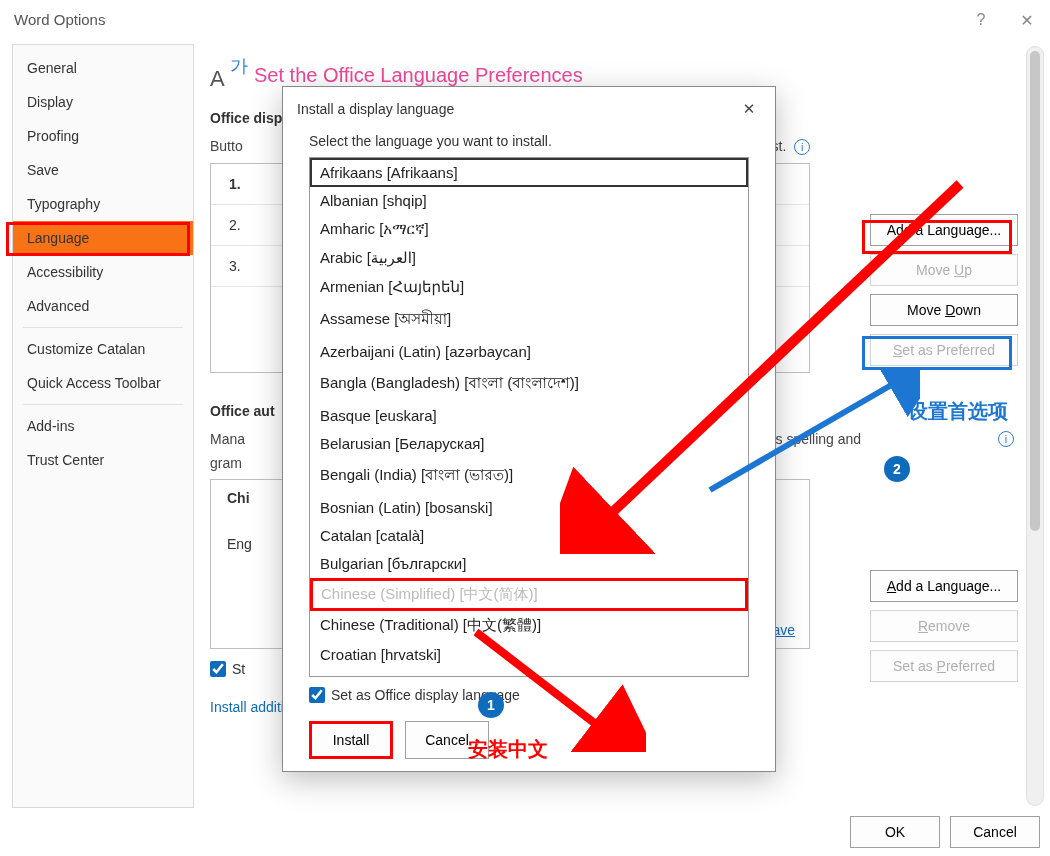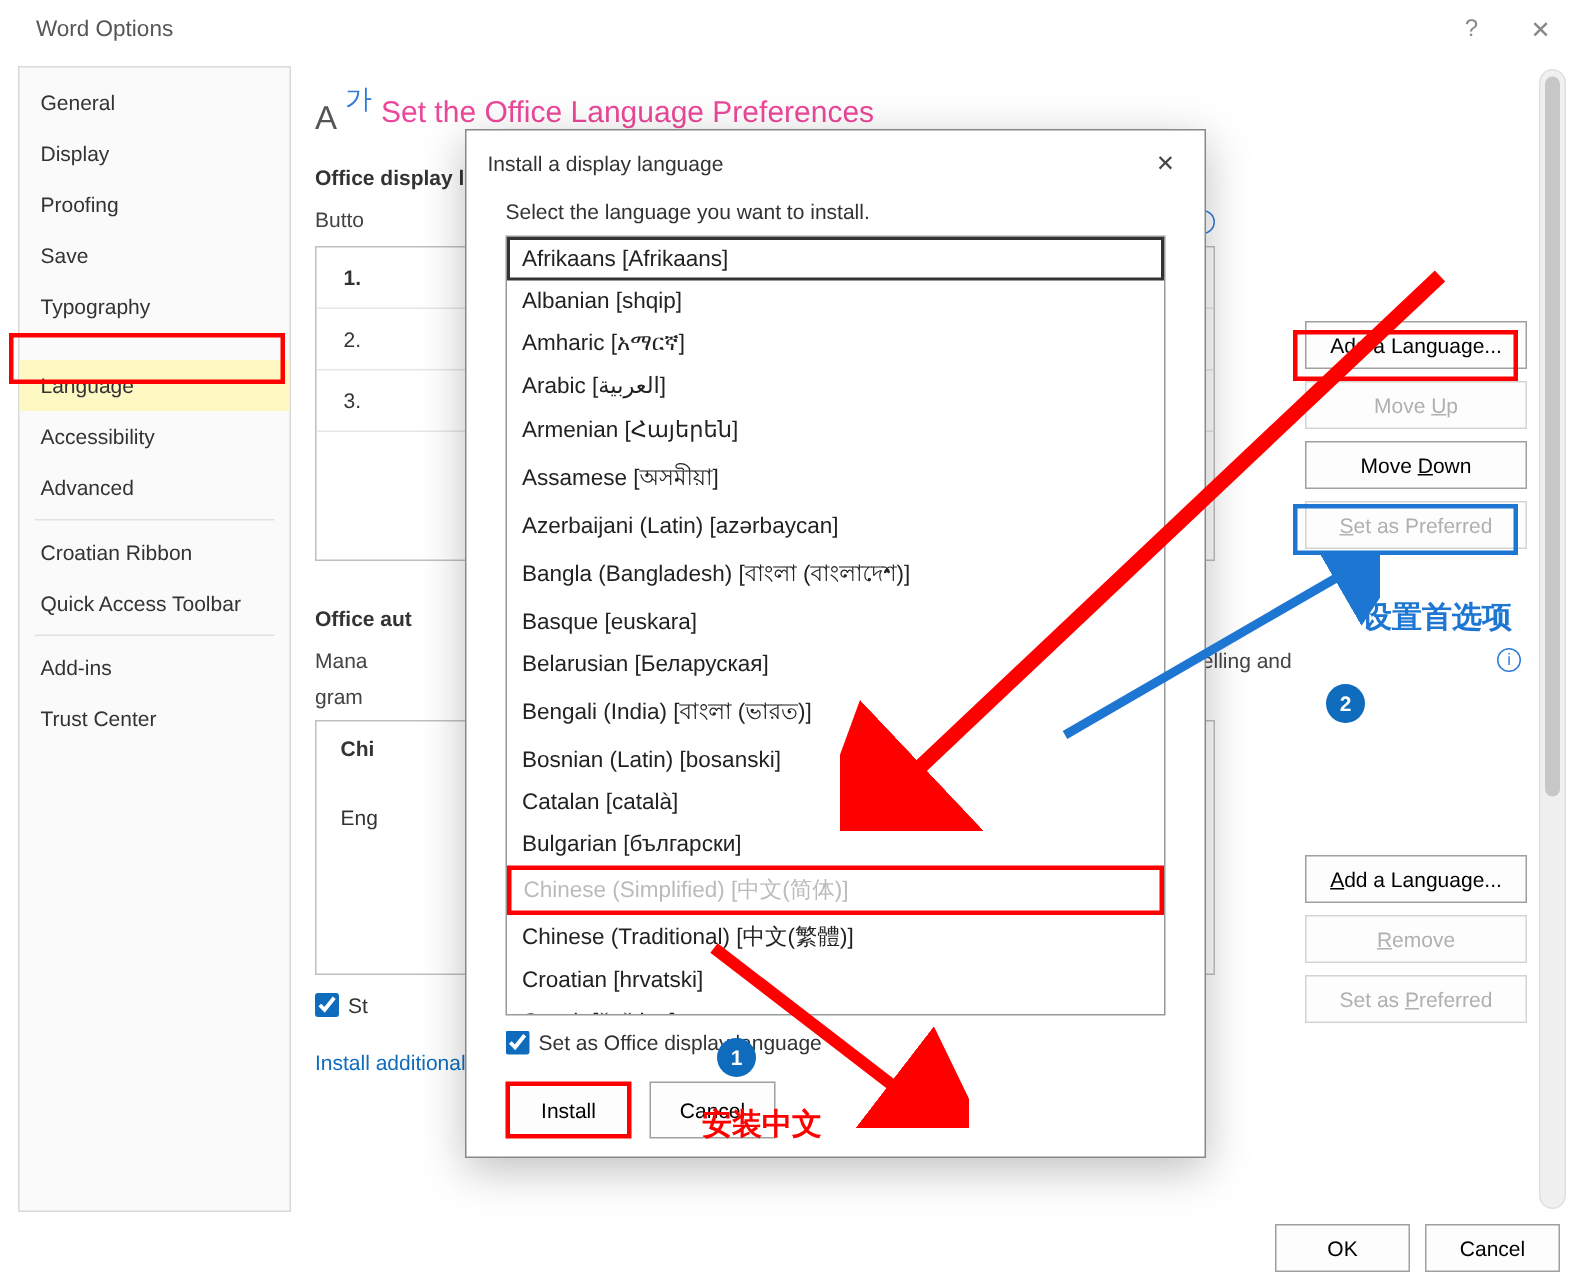--- a/index.html
+++ b/index.html
@@ -1,25 +1,25 @@
 <!DOCTYPE html>
 <html><head>
 <meta charset="utf-8">
 <style>
 * { box-sizing: border-box; margin: 0; padding: 0; }
 body { font-family: "Segoe UI", Tahoma, sans-serif; font-size: 14px; color: #333; background: #fff; width: 1050px; height: 856px; position: relative; overflow: hidden; }
 .window { width: 1050px; height: 856px; background: #fff; position: relative; }
 .titlebar { height: 40px; display: flex; align-items: center; padding: 0 8px; position: relative; border-bottom: 1px solid transparent; }
-.titlebar .title { margin-left: 16px; font-size: 15px; color: #555; }
+.titlebar .title { margin-left: 6px; font-size: 15px; color: #555; }
 .titlebar .controls { position: absolute; right: 0; top: 0; display: flex; }
 .titlebar .ctrl { width: 46px; height: 40px; display: flex; align-items: center; justify-content: center; color: #888; font-size: 16px; }
 .body { display: flex; height: 774px; padding: 0 6px; }
 .sidebar { width: 182px; border: 1px solid #d9d9d9; background: #fafafa; padding: 6px 0; margin: 4px 10px 6px 6px; }
 .sidebar-item { padding: 9px 14px; cursor: pointer; }
-.sidebar-item.selected { background: #fef9c3; margin-top: 19px; }
+.sidebar-item.selected { background: #f97316; }
 .sidebar-divider { height: 1px; background: #e1e1e1; margin: 4px 10px; }
 .content { flex: 1; position: relative; padding: 18px 30px 6px 6px; overflow: hidden; }
 .scrollbar-outer { position: absolute; right: 6px; top: 46px; width: 18px; height: 760px; background: #f0f0f0; border: 1px solid #e0e0e0; border-radius: 10px; }
 .scrollbar-outer .thumb { position: absolute; top: 4px; left: 3px; width: 10px; height: 480px; background: #c7c7c7; border-radius: 6px; }
 .heading-row { display: flex; align-items: center; gap: 10px; margin-bottom: 18px; }
 .heading-icon { width: 34px; height: 34px; position: relative; }
 .heading-icon .A { font-size: 22px; color: #555; position: absolute; bottom: 0; left: 0; }
 .heading-icon .gl { font-size: 18px; color: #2e7cd6; position: absolute; top: -4px; right: -4px; }
 .heading-text { font-size: 20px; color: #ec4899; }
 .section-title { font-weight: 600; margin: 10px 0 12px; }
@@ -33,21 +33,21 @@
 .btn:disabled, .btn.disabled { color: #b0b0b0; border-color: #d4d4d4; cursor: default; }
 .link { color: #0f6cbd; }
 .authoring-box { border: 1px solid #bfbfbf; padding: 10px 16px; margin-top: 8px; width: 600px; height: 170px; position: relative; }
 .authoring-box .save-link { position: absolute; right: 14px; bottom: 10px; color: #0f6cbd; text-decoration: underline; }
 .authoring-side { position: absolute; right: 32px; top: 570px; width: 148px; display: flex; flex-direction: column; gap: 8px; }
 .checkbox-row { display: flex; align-items: center; gap: 6px; margin-top: 12px; }
 .chk { width: 16px; height: 16px; accent-color: #0f6cbd; }
 .footer { position: absolute; bottom: 8px; right: 10px; display: flex; gap: 10px; margin-top: 33px; }
 .footer .btn { min-width: 90px; }
 
-.dialog { position: absolute; left: 282px; top: 86px; width: 494px; height: 686px; background: #fff; border: 1px solid #888; box-shadow: 0 8px 28px rgba(0,0,0,0.25); display: flex; flex-direction: column; margin-left: 28px; }
+.dialog { position: absolute; left: 282px; top: 86px; width: 494px; height: 686px; background: #fff; border: 1px solid #888; box-shadow: 0 8px 28px rgba(0,0,0,0.25); display: flex; flex-direction: column; }
 .dlg-title { padding: 10px 14px 6px; display: flex; align-items: center; justify-content: space-between; }
 .dlg-title span { font-size: 14px; }
 .dlg-close { width: 24px; height: 24px; display: flex; align-items: center; justify-content: center; cursor: pointer; font-size: 15px; color: #444; }
 .dlg-body { padding: 6px 26px 12px; flex: 1; display: flex; flex-direction: column; overflow: hidden; }
 .dlg-instruction { margin-bottom: 8px; }
 .lang-list { border: 1px solid #999; height: 664px; overflow: hidden; position: relative; }
 .lang-item { padding: 5px 10px; border-bottom: 1px solid transparent; color: #222; font-size: 15px; }
 .lang-item.first { border: 2px solid #333; padding: 4px 8px; }
 .lang-item.sel { border: 3px solid #ff0000; color: #bbb; padding: 4px 8px; }
 .dlg-check { display: flex; align-items: center; gap: 6px; margin-top: 10px; }
@@ -79,21 +79,21 @@
     <div class="sidebar">
       <div class="sidebar-item">General</div>
       <div class="sidebar-item">Display</div>
       <div class="sidebar-item">Proofing</div>
       <div class="sidebar-item">Save</div>
       <div class="sidebar-item">Typography</div>
       <div class="sidebar-item selected">Language</div>
       <div class="sidebar-item">Accessibility</div>
       <div class="sidebar-item">Advanced</div>
       <div class="sidebar-divider"></div>
-      <div class="sidebar-item">Croatian Ribbon</div>
+      <div class="sidebar-item">Customize Catalan</div>
       <div class="sidebar-item">Quick Access Toolbar</div>
       <div class="sidebar-divider"></div>
       <div class="sidebar-item">Add-ins</div>
       <div class="sidebar-item">Trust Center</div>
     </div>
 
     <div class="content">
       <div class="heading-row">
         <div class="heading-icon">
           <span class="A">A</span>

